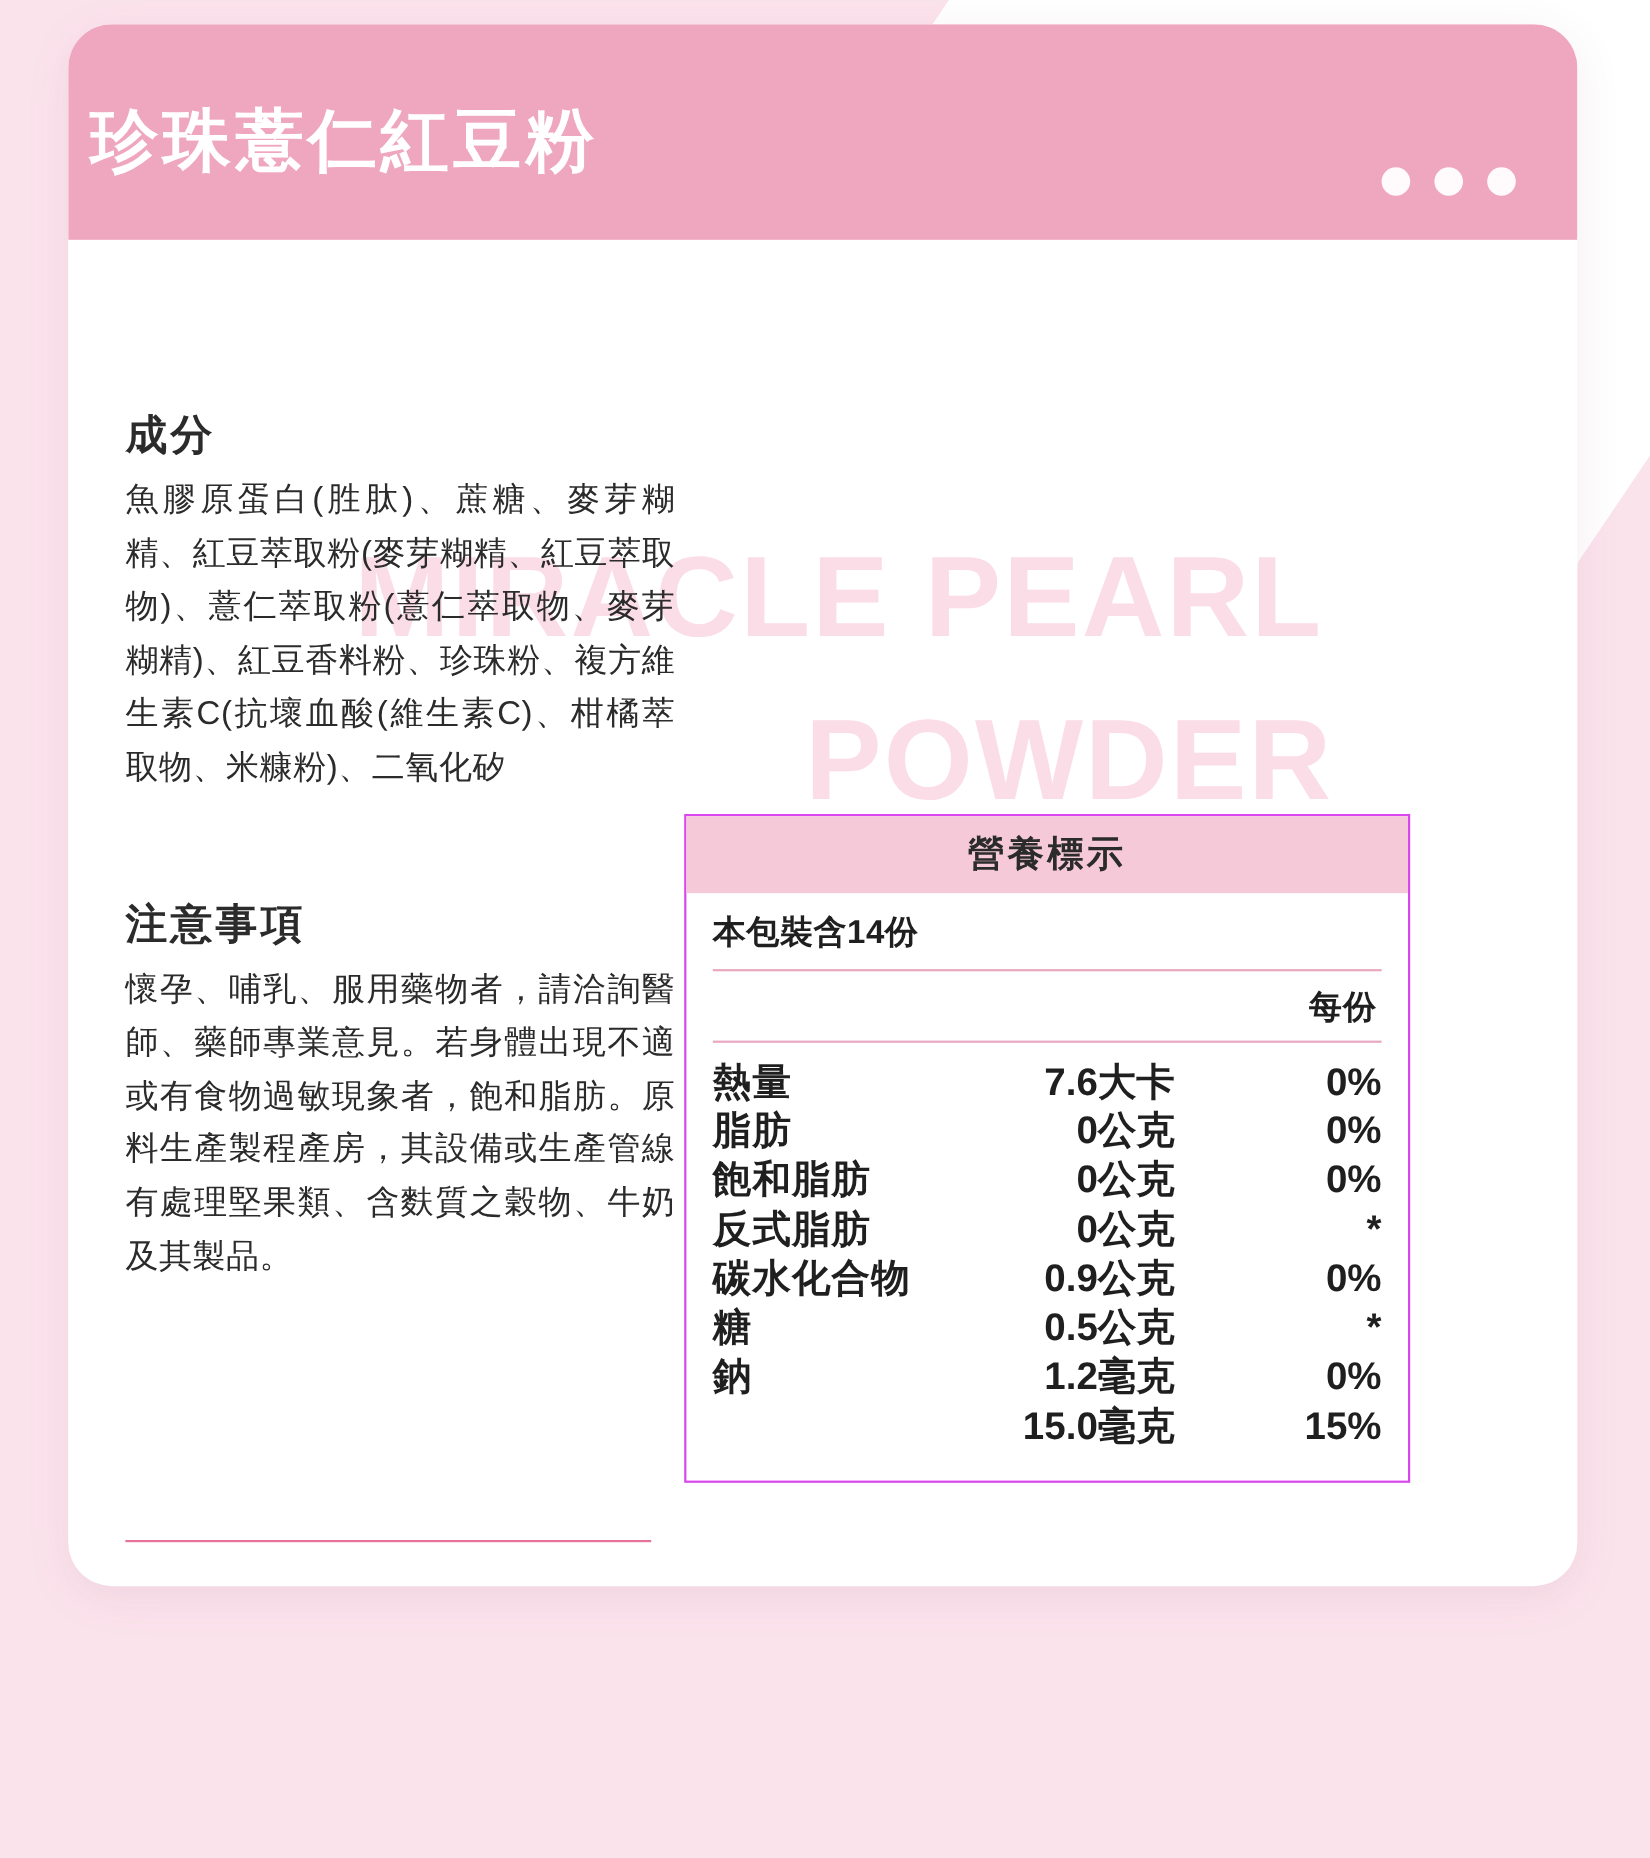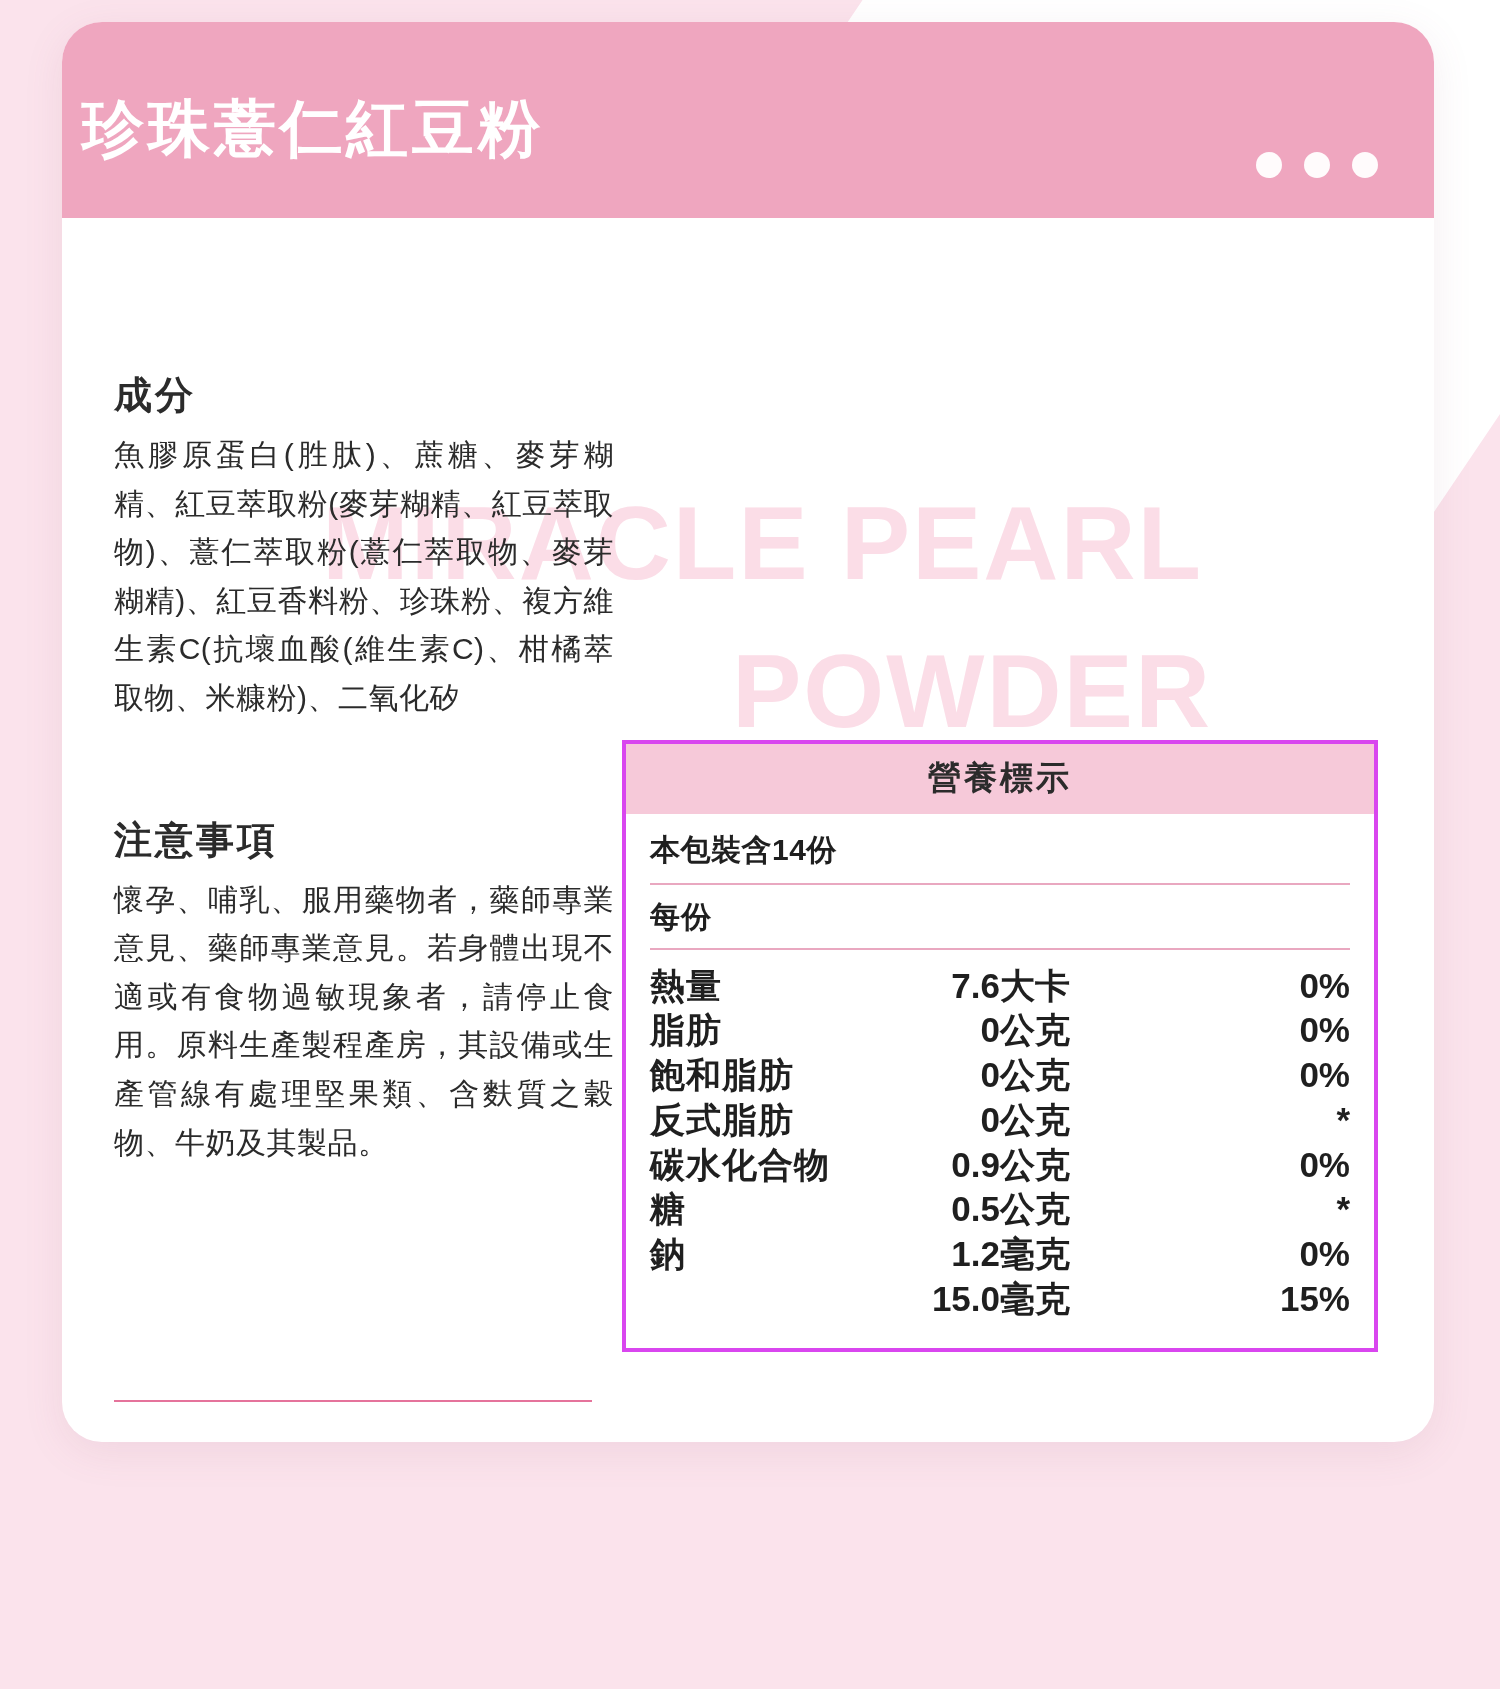--- a/index.html
+++ b/index.html
@@ -158,22 +158,22 @@
     width: 478px;
     height: 2px;
     background: #e5739b;
   }
 
   
   .nutri {
     position: absolute;
     left: 560px;
     top: 522px;
-    width: 756px;
-    border: 4px solid #d946ef;
+    width: 660px;
+    border: 2px solid #d946ef;
     box-sizing: border-box;
   }
   .nutri-head {
     background: #f6c9d9;
     text-align: center;
     font-size: 33px;
     font-weight: bold;
     letter-spacing: 3px;
     color: #2b2b2b;
     padding: 12px 0 13px;
@@ -196,21 +196,20 @@
   }
   .col-head {
     display: flex;
     justify-content: flex-end;
     gap: 26px;
     font-size: 30px;
     font-weight: bold;
     padding: 12px 4px 10px 0;
     color: #1f1f1f;
     letter-spacing: 1px;
-    flex-direction: column;
   }
   .rows {
     padding-top: 14px;
   }
   .nrow {
     display: flex;
     align-items: baseline;
     font-size: 35px;
     font-weight: bold;
     color: #1f1f1f;
@@ -259,21 +258,21 @@
       <span class="l2">POWDER</span>
     </div>
 
     <div class="left-col">
       <h2 class="sec-title">成分</h2>
       <p class="sec-text">魚膠原蛋白(胜肽)、蔗糖、麥芽糊精、紅豆萃取粉(麥芽糊精、紅豆萃取物)、薏仁萃取粉(薏仁萃取物、麥芽糊精)、紅豆香料粉、珍珠粉、複方維生素C(抗壞血酸(維生素C)、柑橘萃取物、米糠粉)、二氧化矽</p>
 
       <div class="left-gap"></div>
 
       <h2 class="sec-title">注意事項</h2>
-      <p class="sec-text">懷孕、哺乳、服用藥物者，藥師專業意見、藥師專業意見。若身體出現不適或有食物過敏現象者，請停止食用。原料生產製程產房，其設備或生產管線有處理堅果類、含麩質之穀物、牛奶及其製品。</p>
+      <p class="sec-text">懷孕、哺乳、服用藥物者，請洽詢醫師、藥師專業意見。若身體出現不適或有食物過敏現象者，飽和脂肪。原料生產製程產房，其設備或生產管線有處理堅果類、含麩質之穀物、牛奶及其製品。</p>
     </div>
 
     <div class="divider"></div>
 
     <div class="nutri">
       <div class="nutri-head">營養標示</div>
       <div class="nutri-inner">
         <div class="serv">
           <div>本包裝含14份</div>
         </div>

